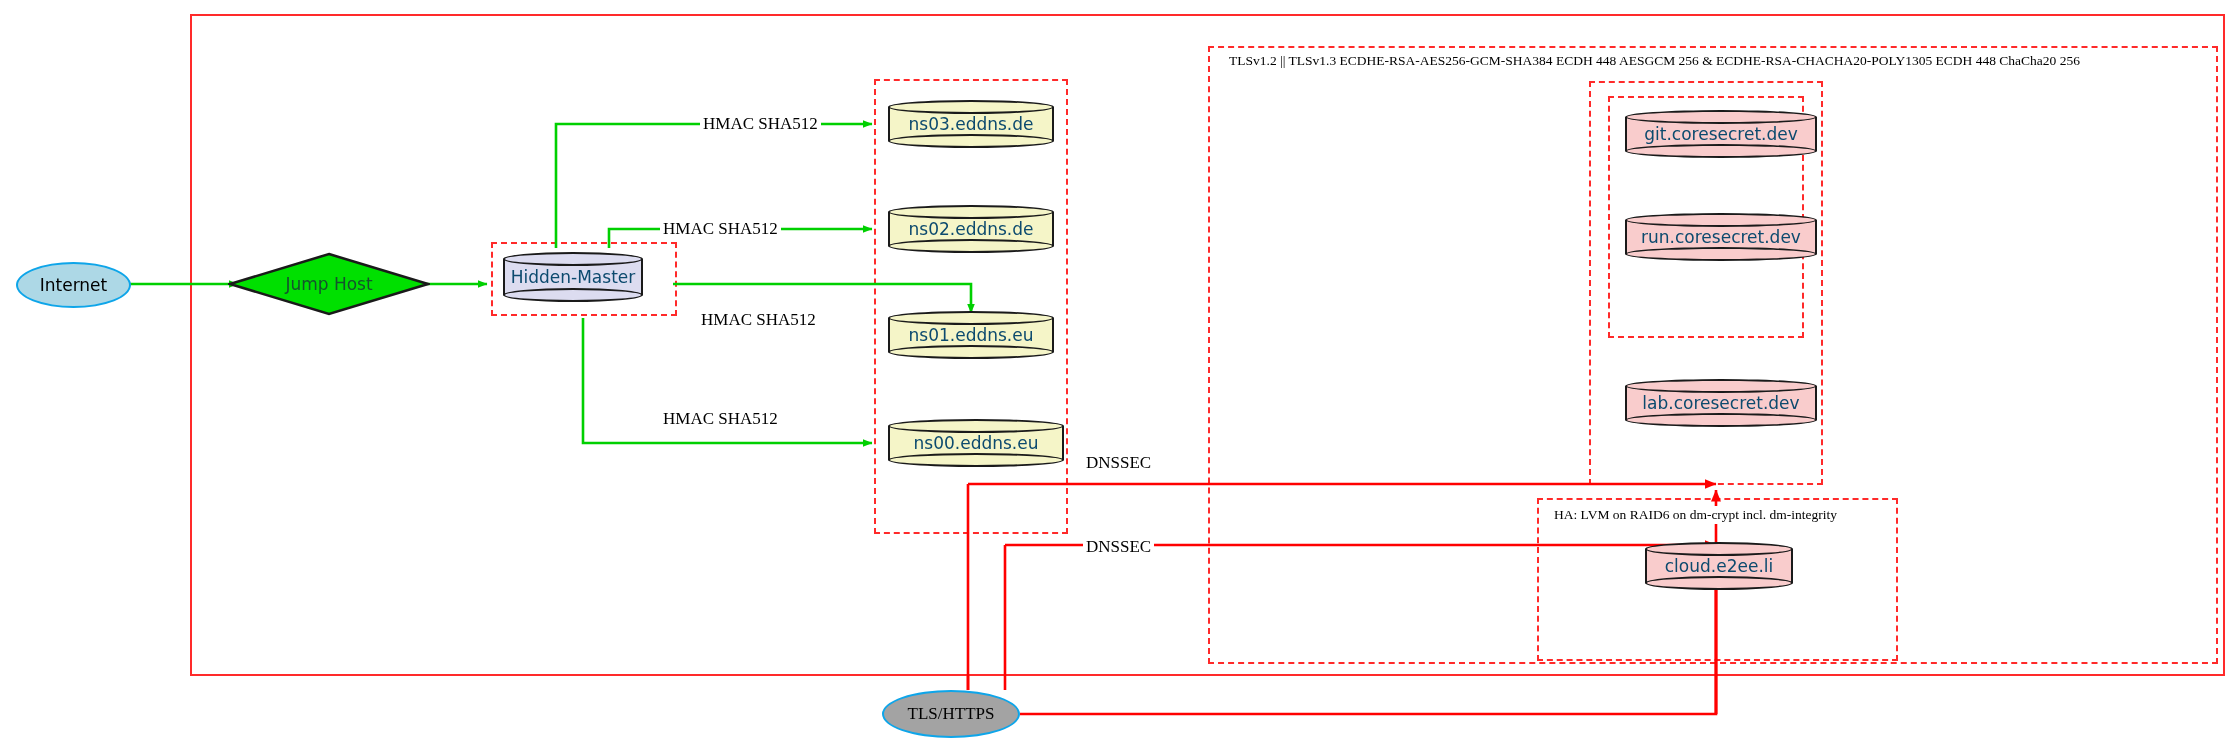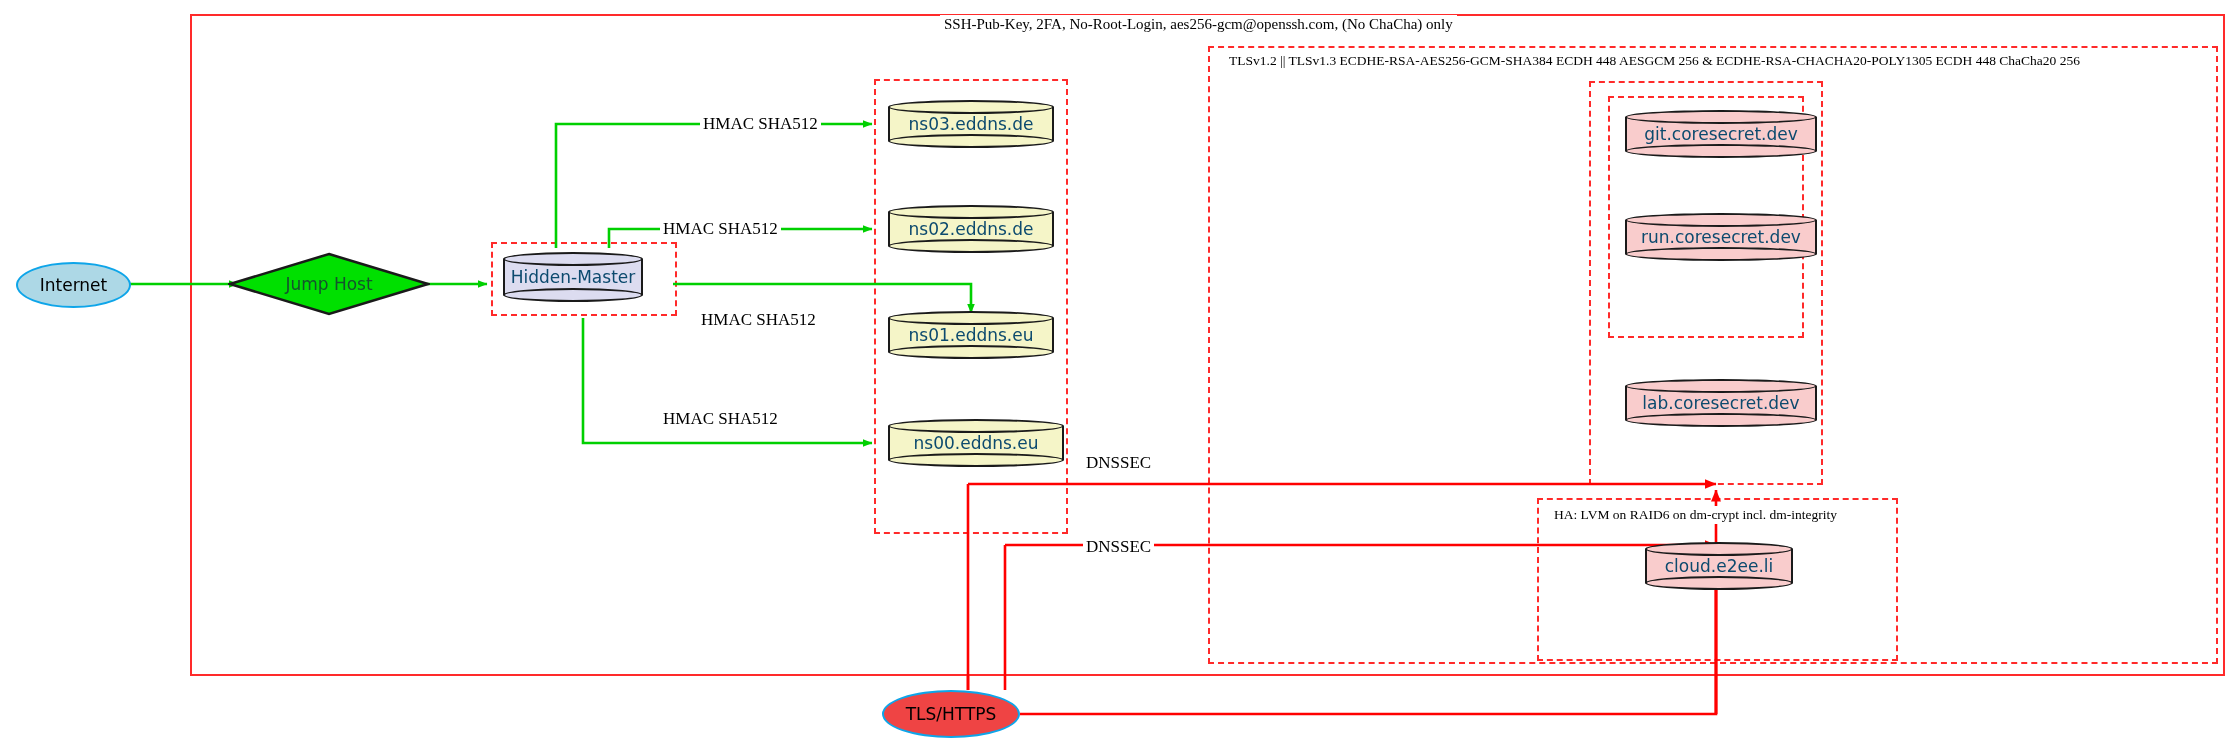--- a/index.html
+++ b/index.html
@@ -188,21 +188,20 @@
 
       <path d="M1020,714 L1716,714 L1716,545"></path>
       <path d="M968,690 L968,676"></path>
 
       <path d="M1716,714 L1716,490" marker-end="url(#arrR)"></path>
       <path d="M1716,714 L1716,551" marker-end="url(#arrR)"></path>
 
     </g>
   </svg>
 
-  <div class="cluster-label" style="left:940px; top:15px;">SSH-Pub-Key, 2FA, No-Root-Login, aes256-gcm@openssh.com, (No ChaCha) only</div>
 
   <div class="cluster-label" style="left:1225px; top:52px; font-size:13.5px;">TLSv1.2 || TLSv1.3 ECDHE-RSA-AES256-GCM-SHA384 ECDH 448 AESGCM 256 &amp; ECDHE-RSA-CHACHA20-POLY1305 ECDH 448 ChaCha20 256</div>
 
   <div class="cluster-label" style="left:1550px; top:506px; font-size:13.5px;">HA: LVM on RAID6 on dm-crypt incl. dm-integrity</div>
 
   <div class="ellipse" style="left:16px; top:262px; width:115px; height:46px; background:#add8e6;">Internet</div>
 
   <div class="diamond-wrap" style="left:228px; top:252px; width:202px; height:64px;">
     <svg width="202" height="64" viewBox="0 0 202 64">
       <polygon points="101,2 200,32 101,62 2,32" fill="#00e000" stroke="#1a1a1a" stroke-width="2.5"></polygon>
@@ -266,21 +265,21 @@
     <div class="lbl">run.coresecret.dev</div>
   </div>
 
   <div class="cyl" style="left:1645px; top:542px; width:148px; height:48px;">
     <div class="body" style="background:#f9cccc;"></div>
     <div class="bot" style="background:#f9cccc;"></div>
     <div class="top" style="background:#f9cccc;"></div>
     <div class="lbl">cloud.e2ee.li</div>
   </div>
 
-  <div class="ellipse" style="left:882px; top:690px; width:138px; height:48px; background:#ef4444;">TLS/HTTPS</div>
+  <div class="ellipse" style="left:882px; top:690px; width:138px; height:48px; background:#a3a3a3;font-family:Liberation Serif, serif;">TLS/HTTPS</div>
 
   <div class="edge-label" style="left:700px; top:114px;">HMAC SHA512</div>
   <div class="edge-label" style="left:660px; top:219px;">HMAC SHA512</div>
   <div class="edge-label" style="left:698px; top:310px;">HMAC SHA512</div>
   <div class="edge-label" style="left:660px; top:409px;">HMAC SHA512</div>
 
   <div class="edge-label" style="left:1083px; top:453px;">DNSSEC</div>
   <div class="edge-label" style="left:1083px; top:537px;">DNSSEC</div>
 
 </div>

